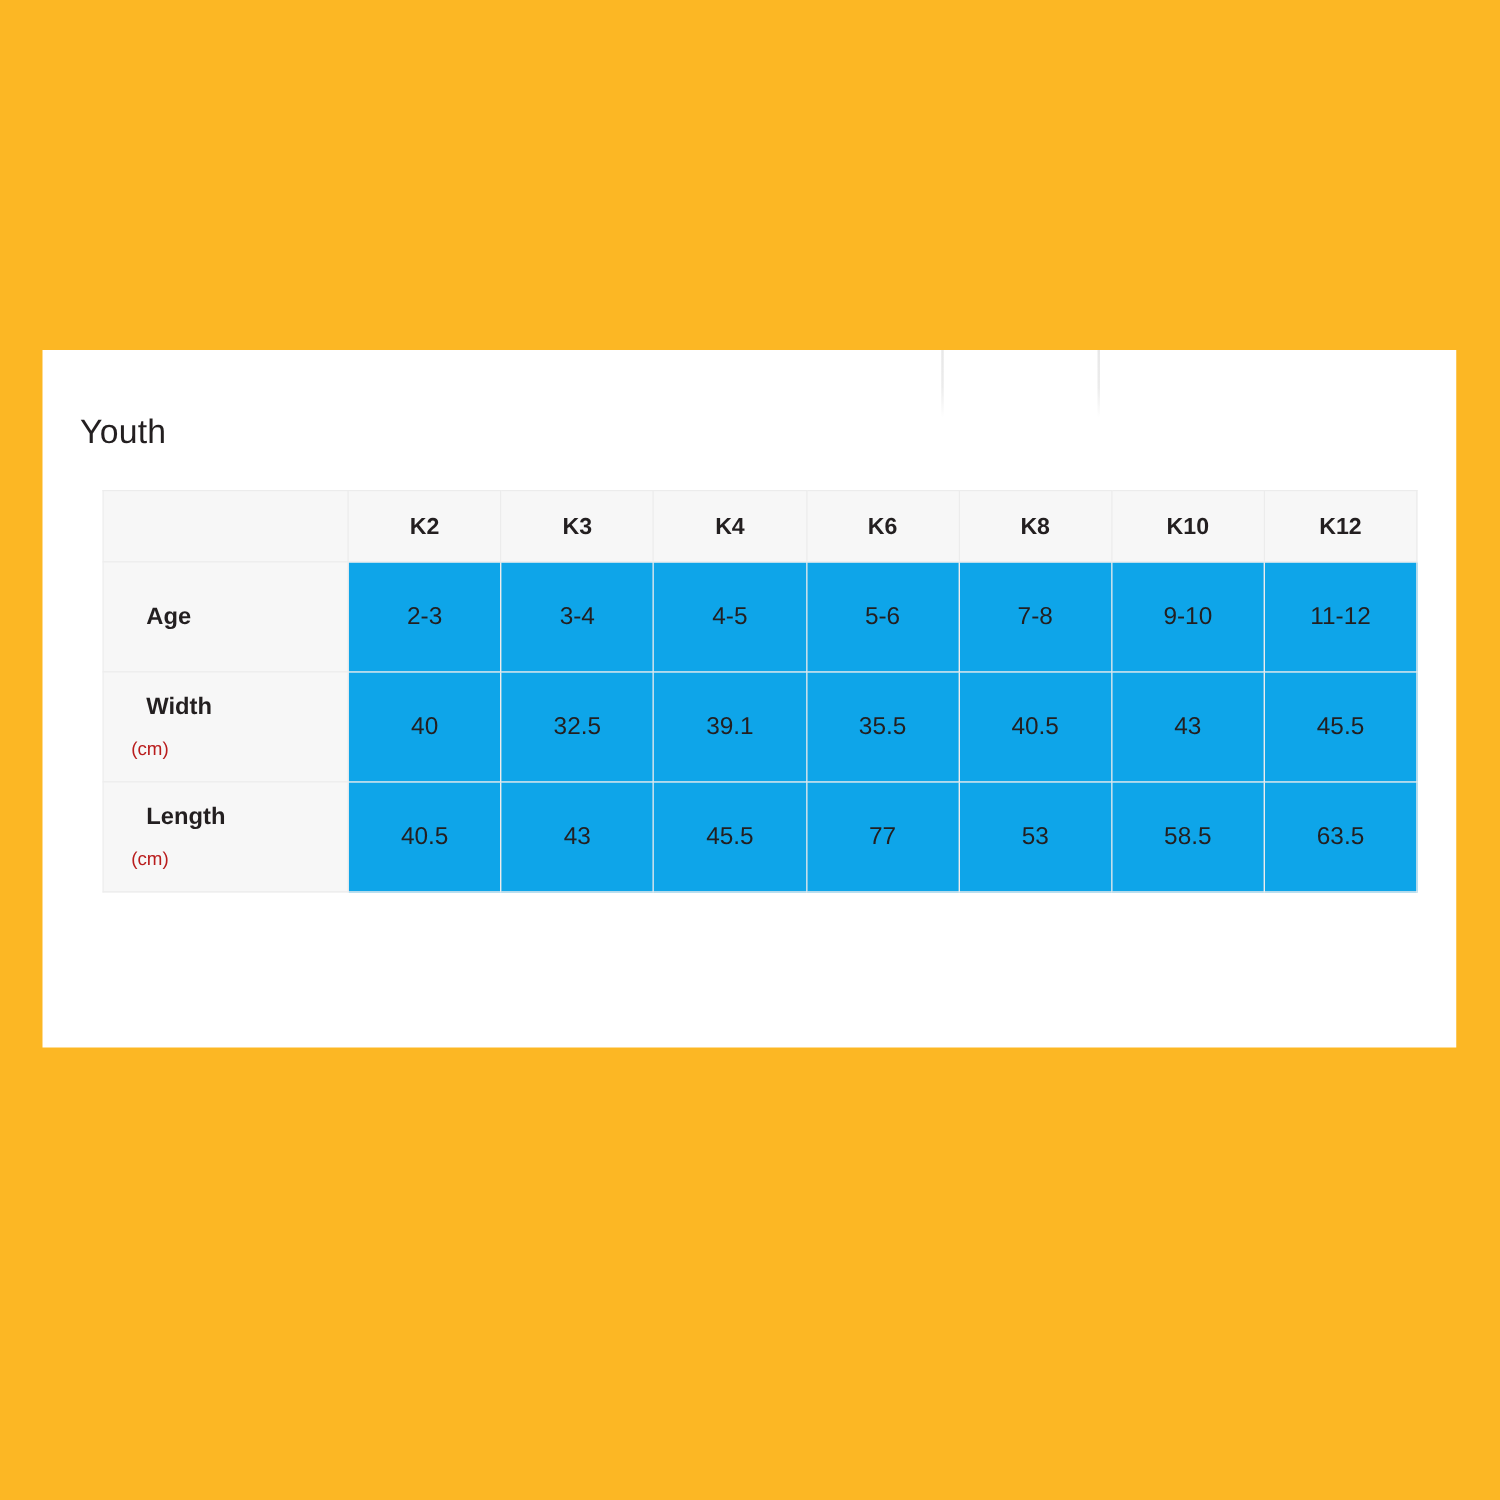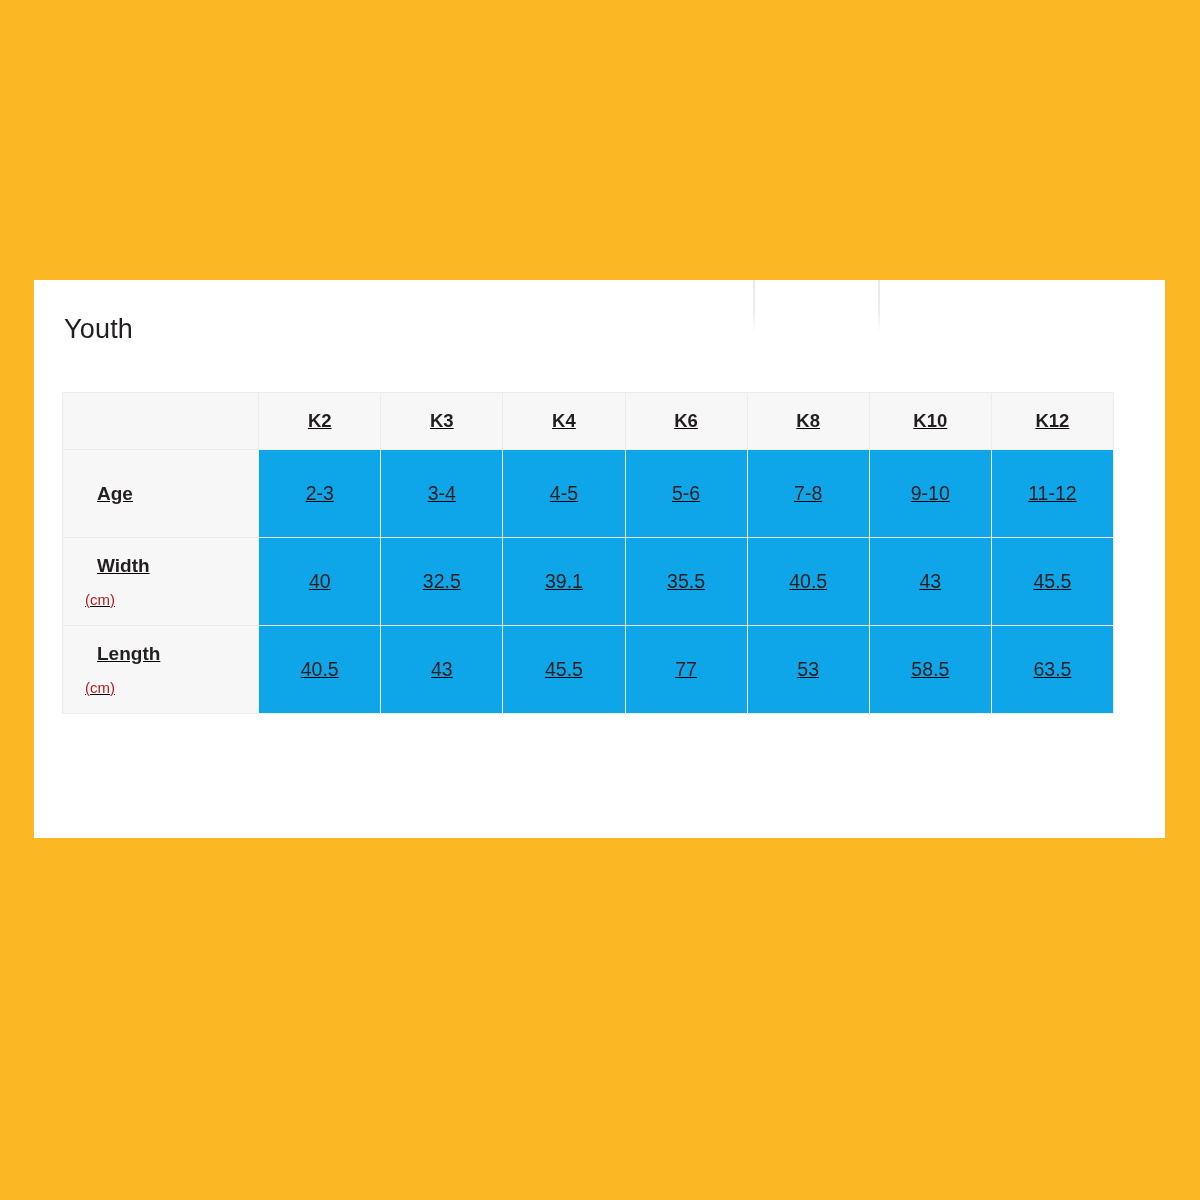--- a/index.html
+++ b/index.html
@@ -33,37 +33,36 @@
     height: 54px;
     background: linear-gradient(to bottom, #e8e8e8 0%, #ececec 55%, rgba(240,240,240,0) 100%);
   }
   .ghost-rule.one  { left: 719px; }
   .ghost-rule.two  { left: 844px; }
 
   
   .section-title {
     position: absolute;
     left: 30px;
-    top: 36px;
+    top: 52px;
     font-size: 27px;
     font-weight: 400;
     color: #231f20;
     letter-spacing: 0.2px;
     line-height: 1;
   }
 
   
   .size-table {
     position: absolute;
-    left: 28px;
+    left: 48px;
     top: 112px;
     width: 1052px;
     border-collapse: collapse;
     table-layout: fixed;
-    text-decoration: underline;
   }
   .size-table th,
   .size-table td {
     border: 1px solid #ececec;
     text-align: center;
     vertical-align: middle;
     font-size: 19px;
     color: #231f20;
     padding: 0;
   }

